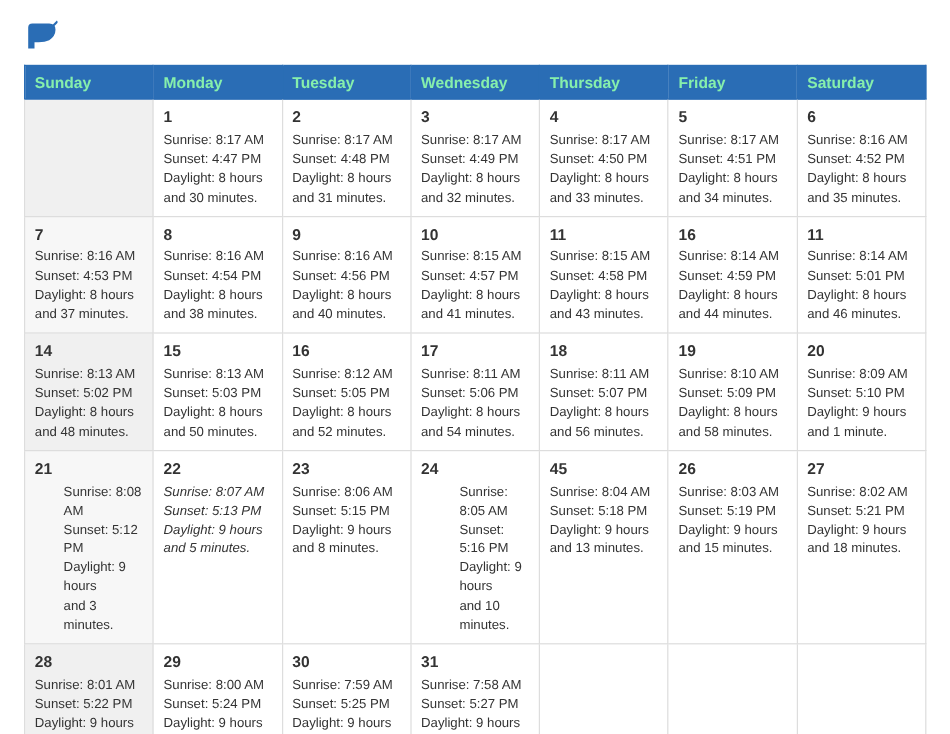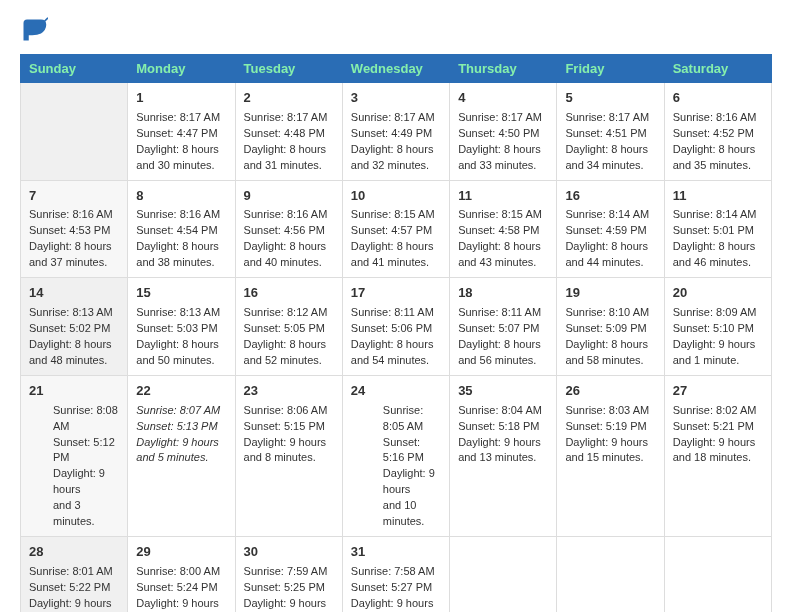--- a/index.html
+++ b/index.html
@@ -300,21 +300,21 @@
 and 8 minutes.</div>
         </td>
         <td>
           <span class="day-number">24</span>
           <div class="day-info" style="white-space: pre-line; margin-left: 32px;">Sunrise: 8:05 AM
 Sunset: 5:16 PM
 Daylight: 9 hours
 and 10 minutes.</div>
         </td>
         <td>
-          <span class="day-number">35</span>
+          <span class="day-number">45</span>
           <div class="day-info" style="white-space: pre-line;">Sunrise: 8:04 AM
 Sunset: 5:18 PM
 Daylight: 9 hours
 and 13 minutes.</div>
         </td>
         <td>
           <span class="day-number">26</span>
           <div class="day-info" style="white-space: pre-line;">Sunrise: 8:03 AM
 Sunset: 5:19 PM
 Daylight: 9 hours

